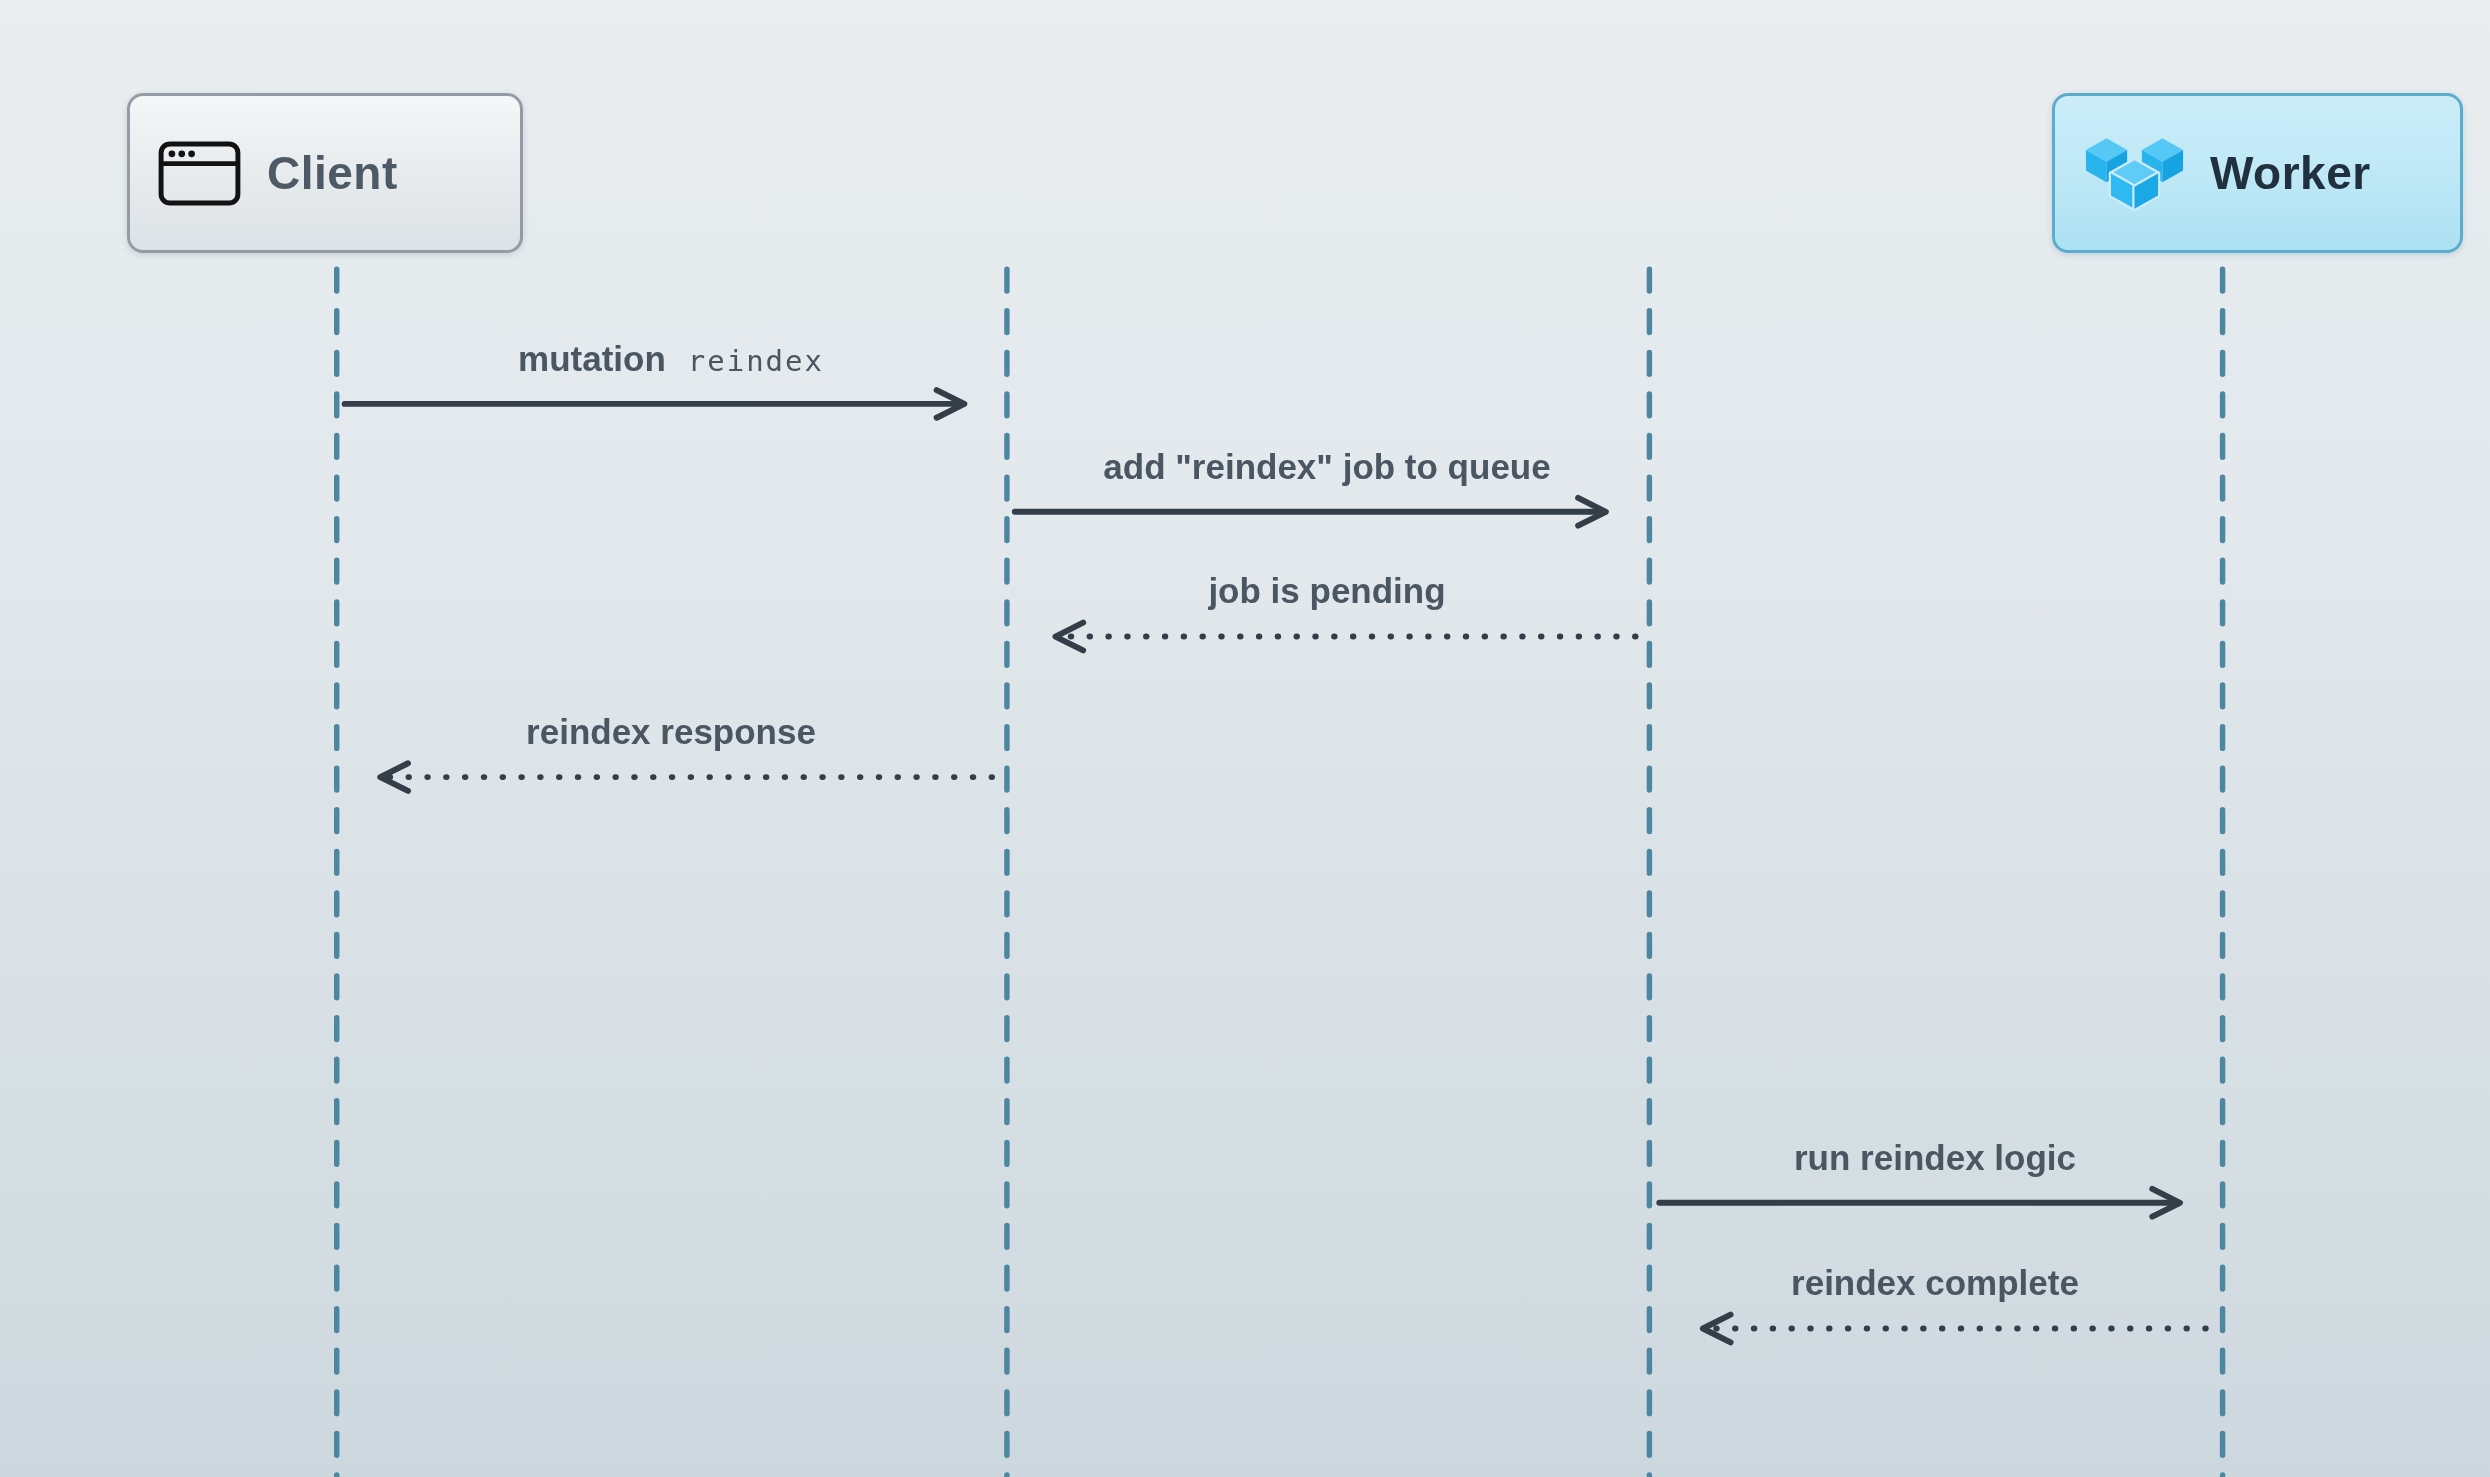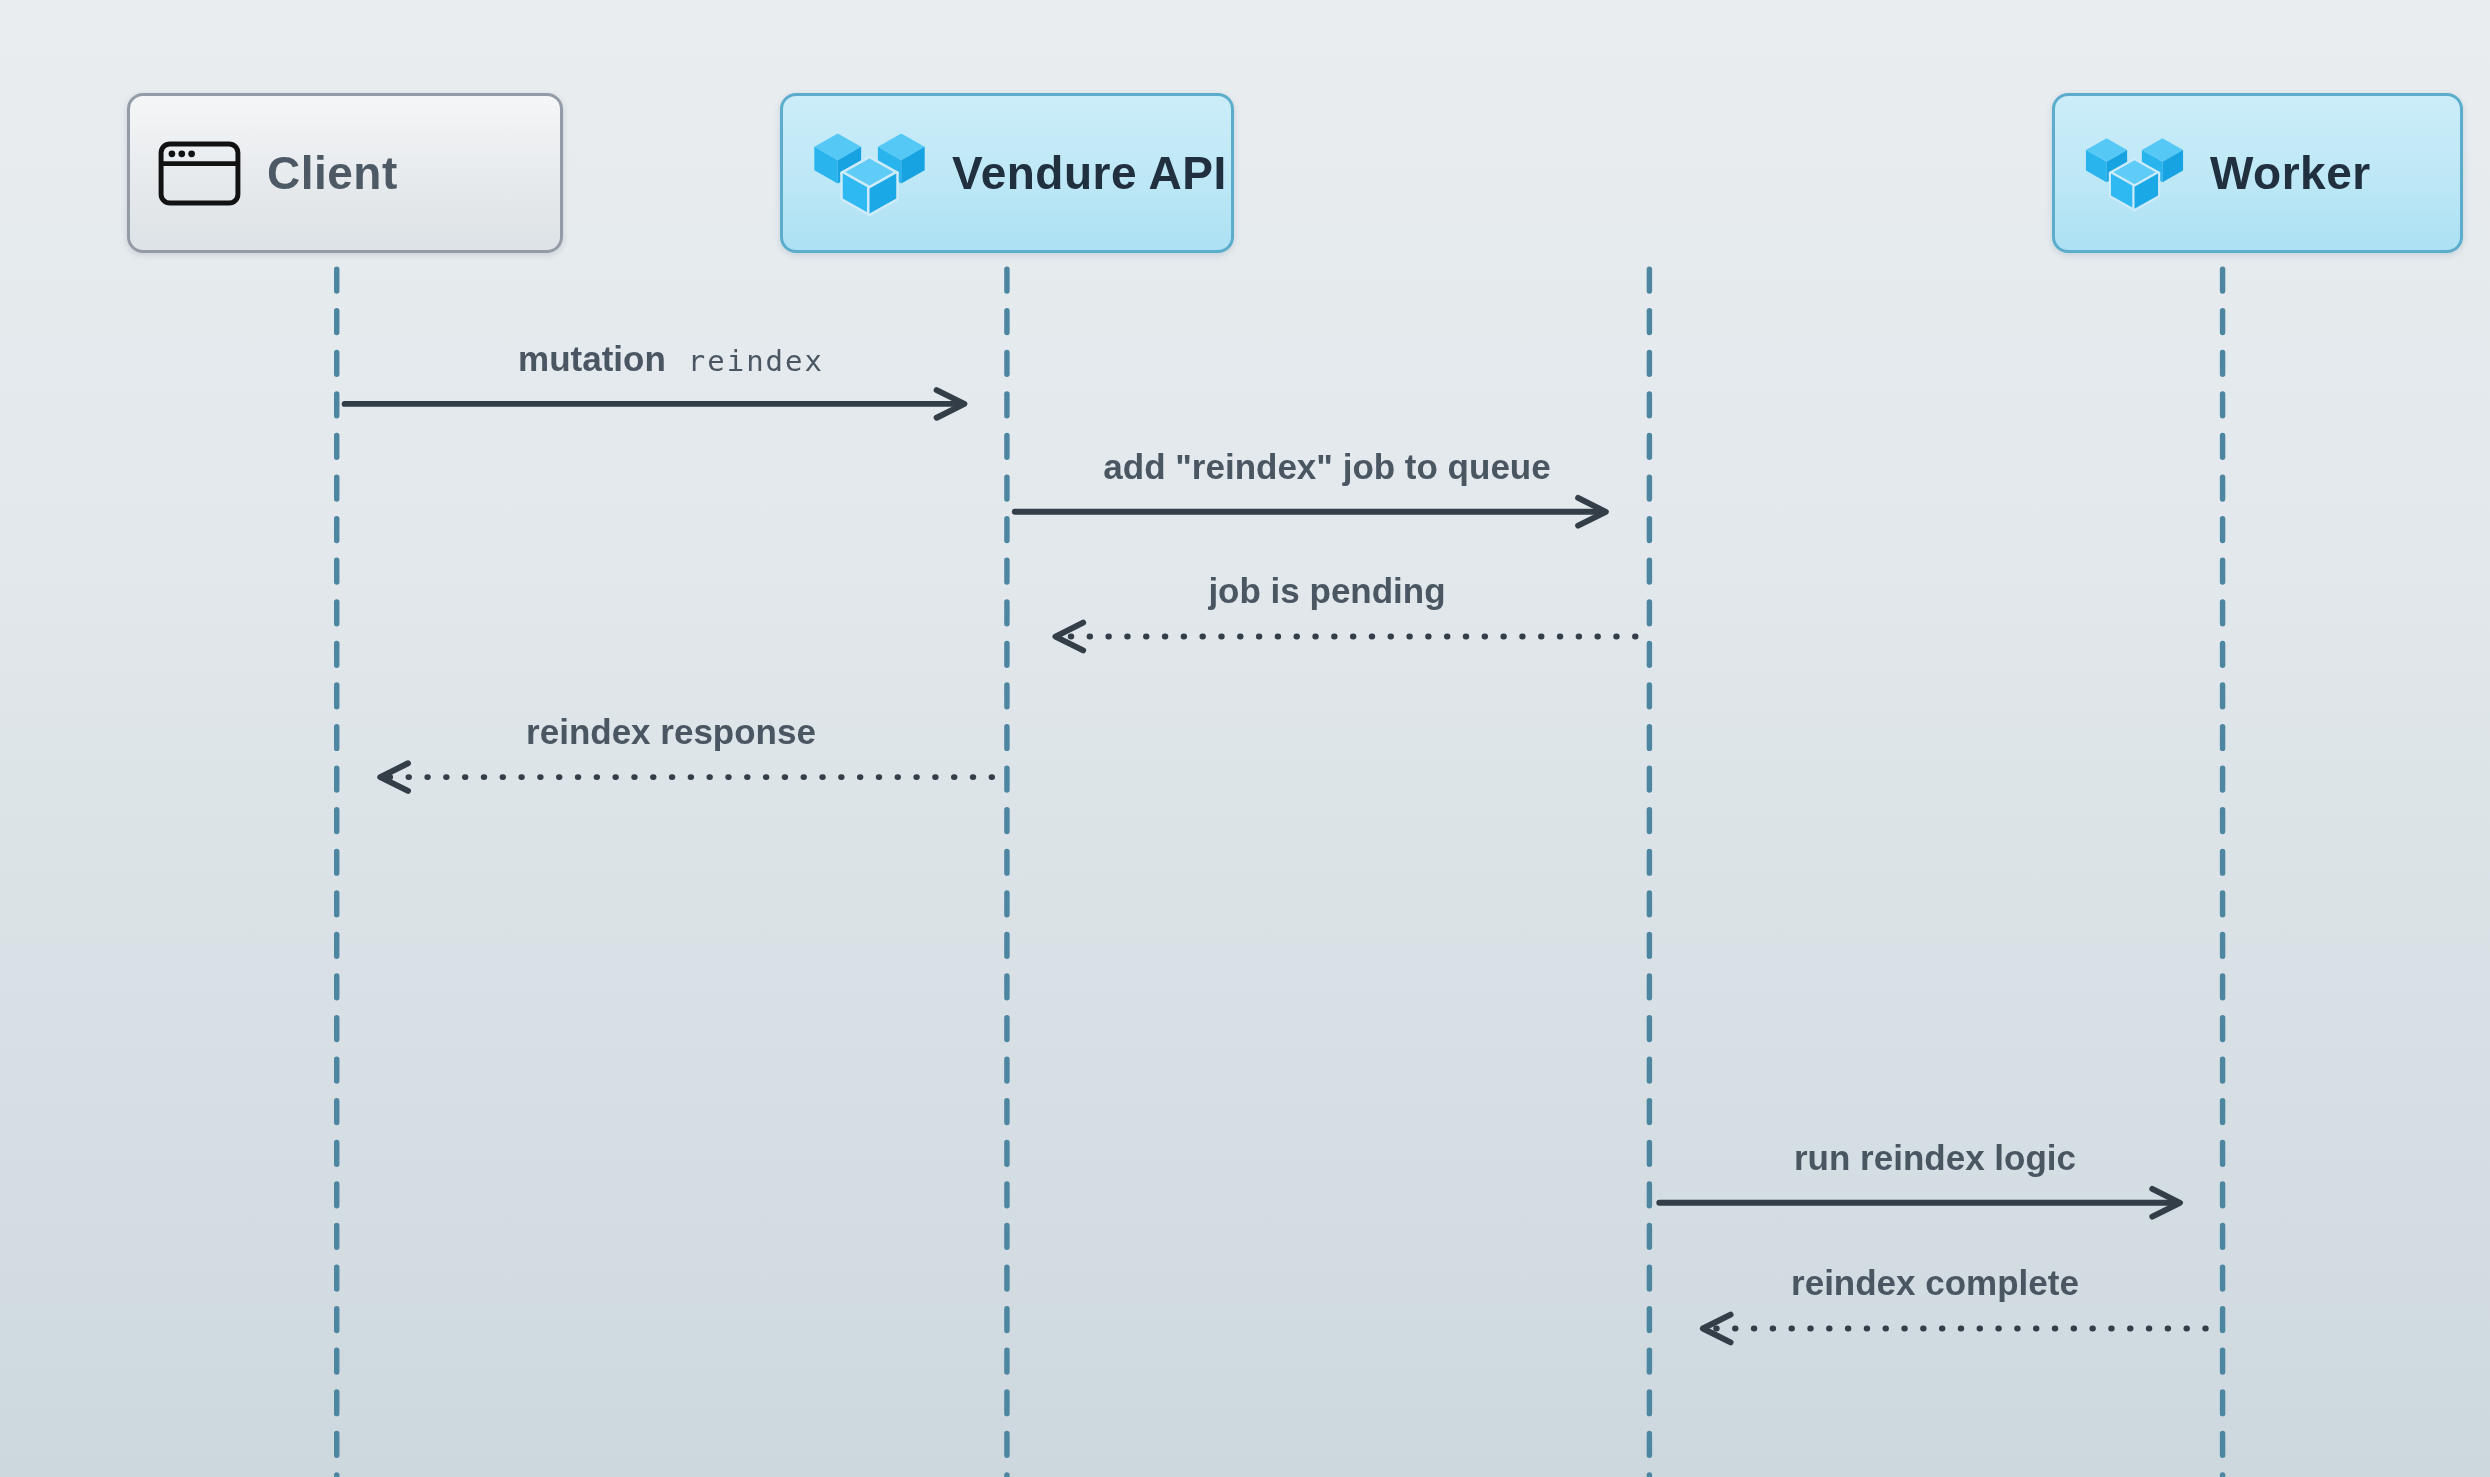--- a/index.html
+++ b/index.html
@@ -26,21 +26,21 @@
     border-radius: 16px;
     display: flex; align-items: center;
     padding-left: 28px;
   }
   .actor .label {
     font-size: 46px; font-weight: bold;
     letter-spacing: 0.5px;
     white-space: nowrap;
   }
   .actor-client {
-    left: 127px; width: 436px;
+    left: 127px; width: 396px;
     border: 3px solid #939ca6;
     background: linear-gradient(180deg, #f4f6f7 0%, #e7eaed 55%, #dce2e6 100%);
     box-shadow: 0 2px 6px rgba(70,85,95,0.18);
   }
   .actor-client .label { color: #4d5a66; margin-left: 26px; }
   .actor-blue {
     border: 3px solid #5caccb;
     background: linear-gradient(180deg, #cbedf9 0%, #bfe8f6 50%, #ace1f3 100%);
     box-shadow: 0 2px 6px rgba(60,110,135,0.20);
   }
@@ -100,38 +100,20 @@
     <svg class="icon" width="83" height="65" viewBox="0 0 84 66">
       <rect x="3" y="3" width="78" height="60" rx="9" fill="none" stroke="#121212" stroke-width="5"></rect>
       <line x1="3" y1="23" x2="81" y2="23" stroke="#121212" stroke-width="5"></line>
       <circle cx="14" cy="13" r="3.4" fill="#121212"></circle>
       <circle cx="24" cy="13" r="3.4" fill="#121212"></circle>
       <circle cx="34" cy="13" r="3.4" fill="#121212"></circle>
     </svg>
     <span class="label">Client</span>
   </div>
 
-  <div class="actor actor-blue actor-vendure-api">
-    <svg class="icon" width="117" height="87" viewBox="0 0 140 104">
-      <g>
-        <polygon points="4,20 32,4 60,20 32,36" fill="#55c8f6"></polygon>
-        <polygon points="4,20 4,48 32,64 32,36" fill="#2ab4ee"></polygon>
-        <polygon points="60,20 60,48 32,64 32,36" fill="#17a3e2"></polygon>
-        <polygon points="80,20 108,4 136,20 108,36" fill="#55c8f6"></polygon>
-        <polygon points="80,20 80,48 108,64 108,36" fill="#2ab4ee"></polygon>
-        <polygon points="136,20 136,48 108,64 108,36" fill="#17a3e2"></polygon>
-        <g paint-order="stroke" stroke="#cdebf8" stroke-width="6" stroke-linejoin="round">
-          <polygon points="38,52 70,34 102,52 70,70" fill="#5fccf8"></polygon>
-          <polygon points="38,52 38,82 70,100 70,70" fill="#2fb9f2"></polygon>
-          <polygon points="102,52 102,82 70,100 70,70" fill="#1aa8e6"></polygon>
-        </g>
-      </g>
-    </svg>
-    <span class="label">Vendure API</span>
-  </div>
 
 
   <div class="actor actor-blue actor-worker">
     <svg class="icon" width="103" height="77" viewBox="0 0 140 104">
       <g>
         <polygon points="4,20 32,4 60,20 32,36" fill="#55c8f6"></polygon>
         <polygon points="4,20 4,48 32,64 32,36" fill="#2ab4ee"></polygon>
         <polygon points="60,20 60,48 32,64 32,36" fill="#17a3e2"></polygon>
         <polygon points="80,20 108,4 136,20 108,36" fill="#55c8f6"></polygon>
         <polygon points="80,20 80,48 108,64 108,36" fill="#2ab4ee"></polygon>

